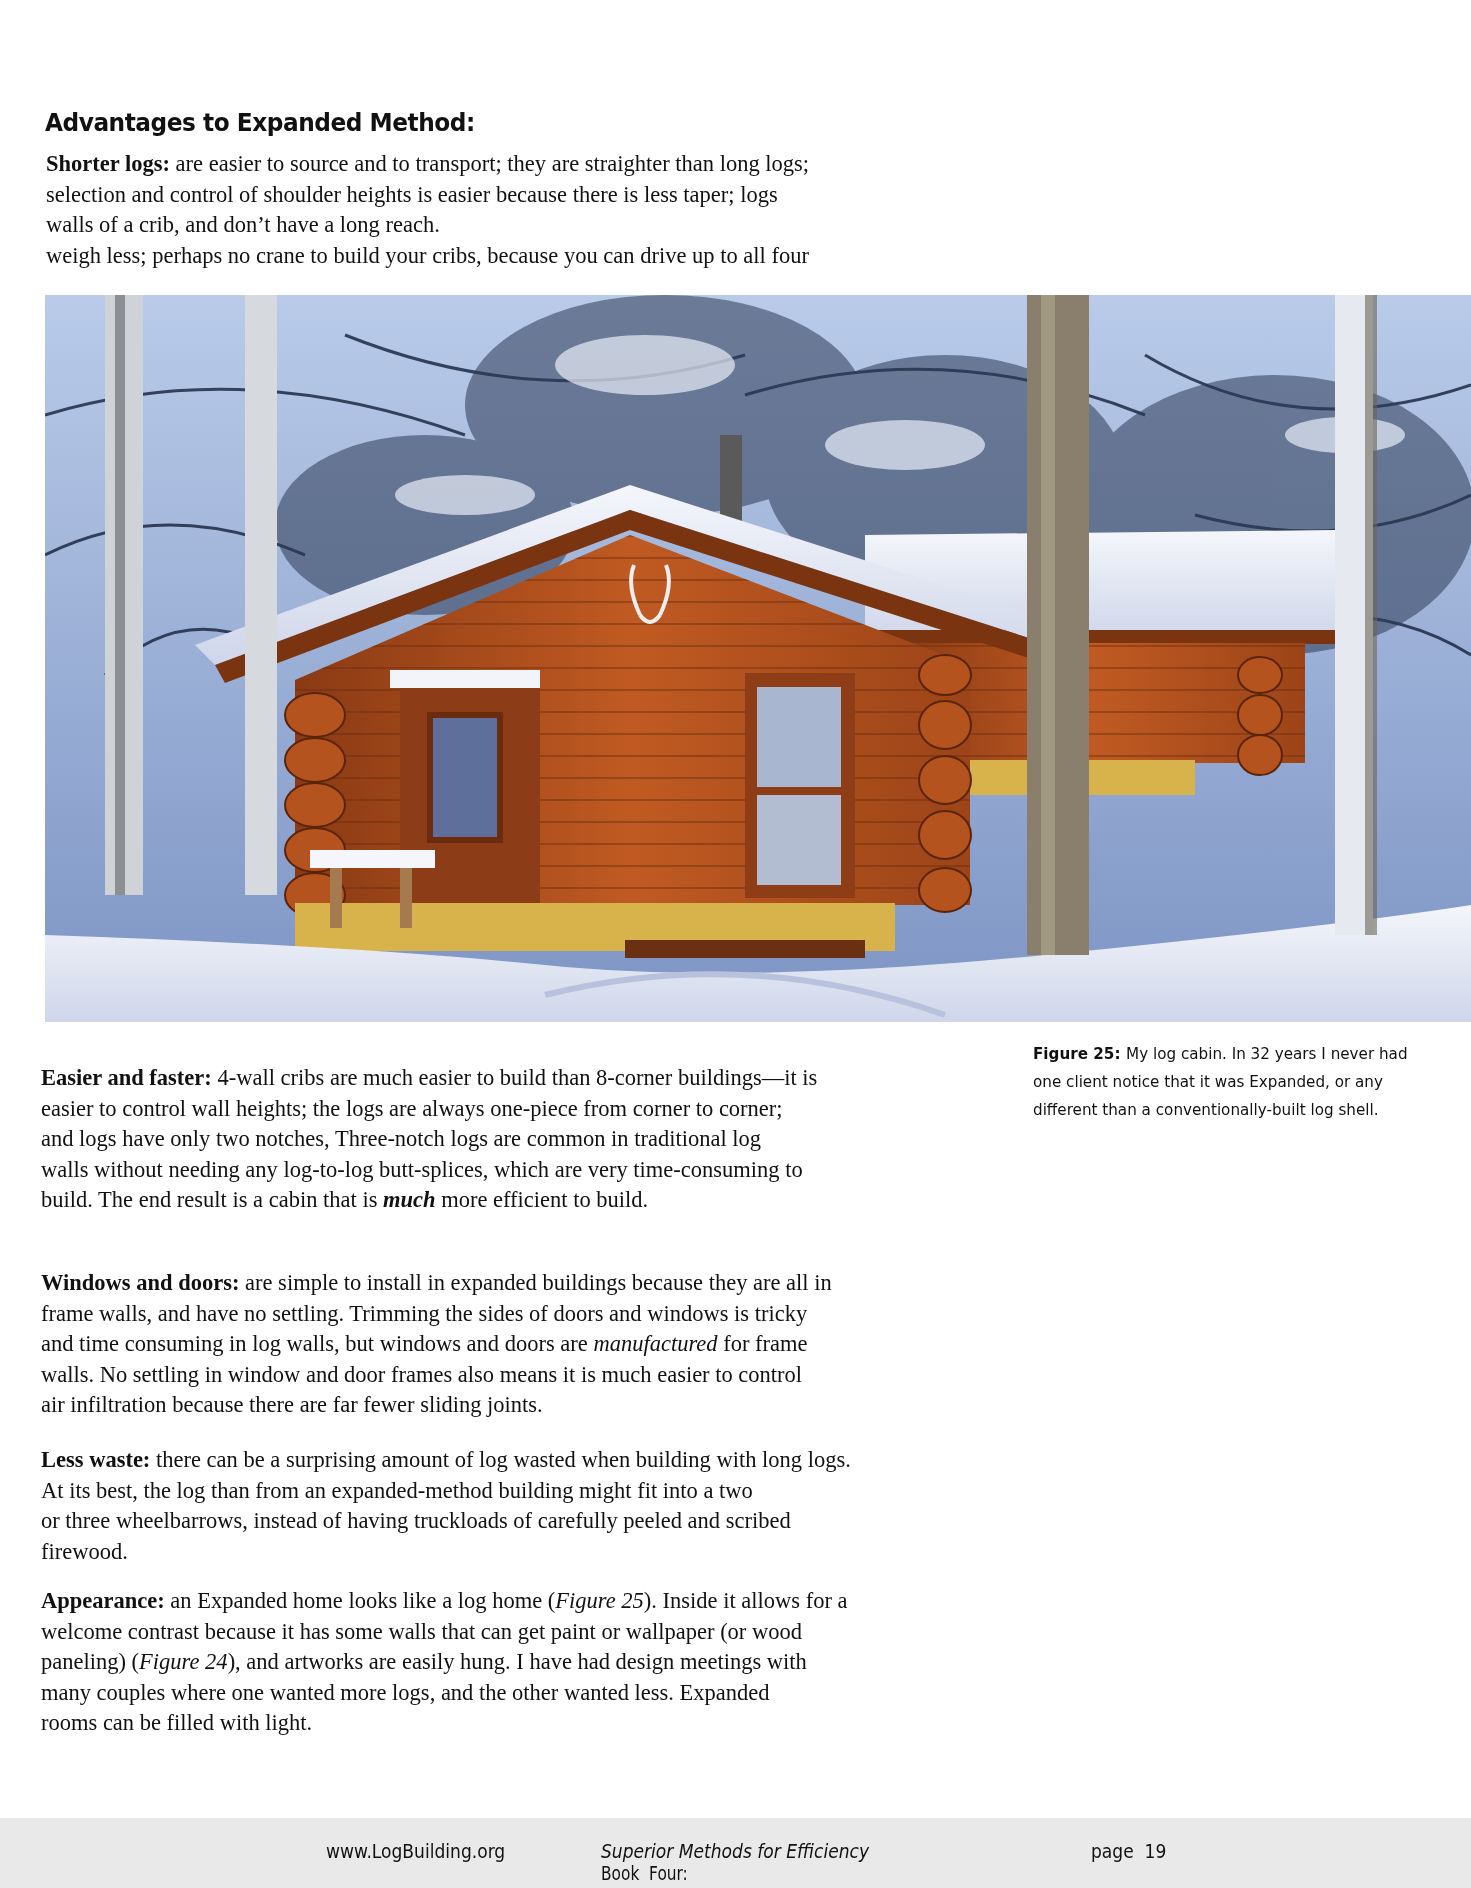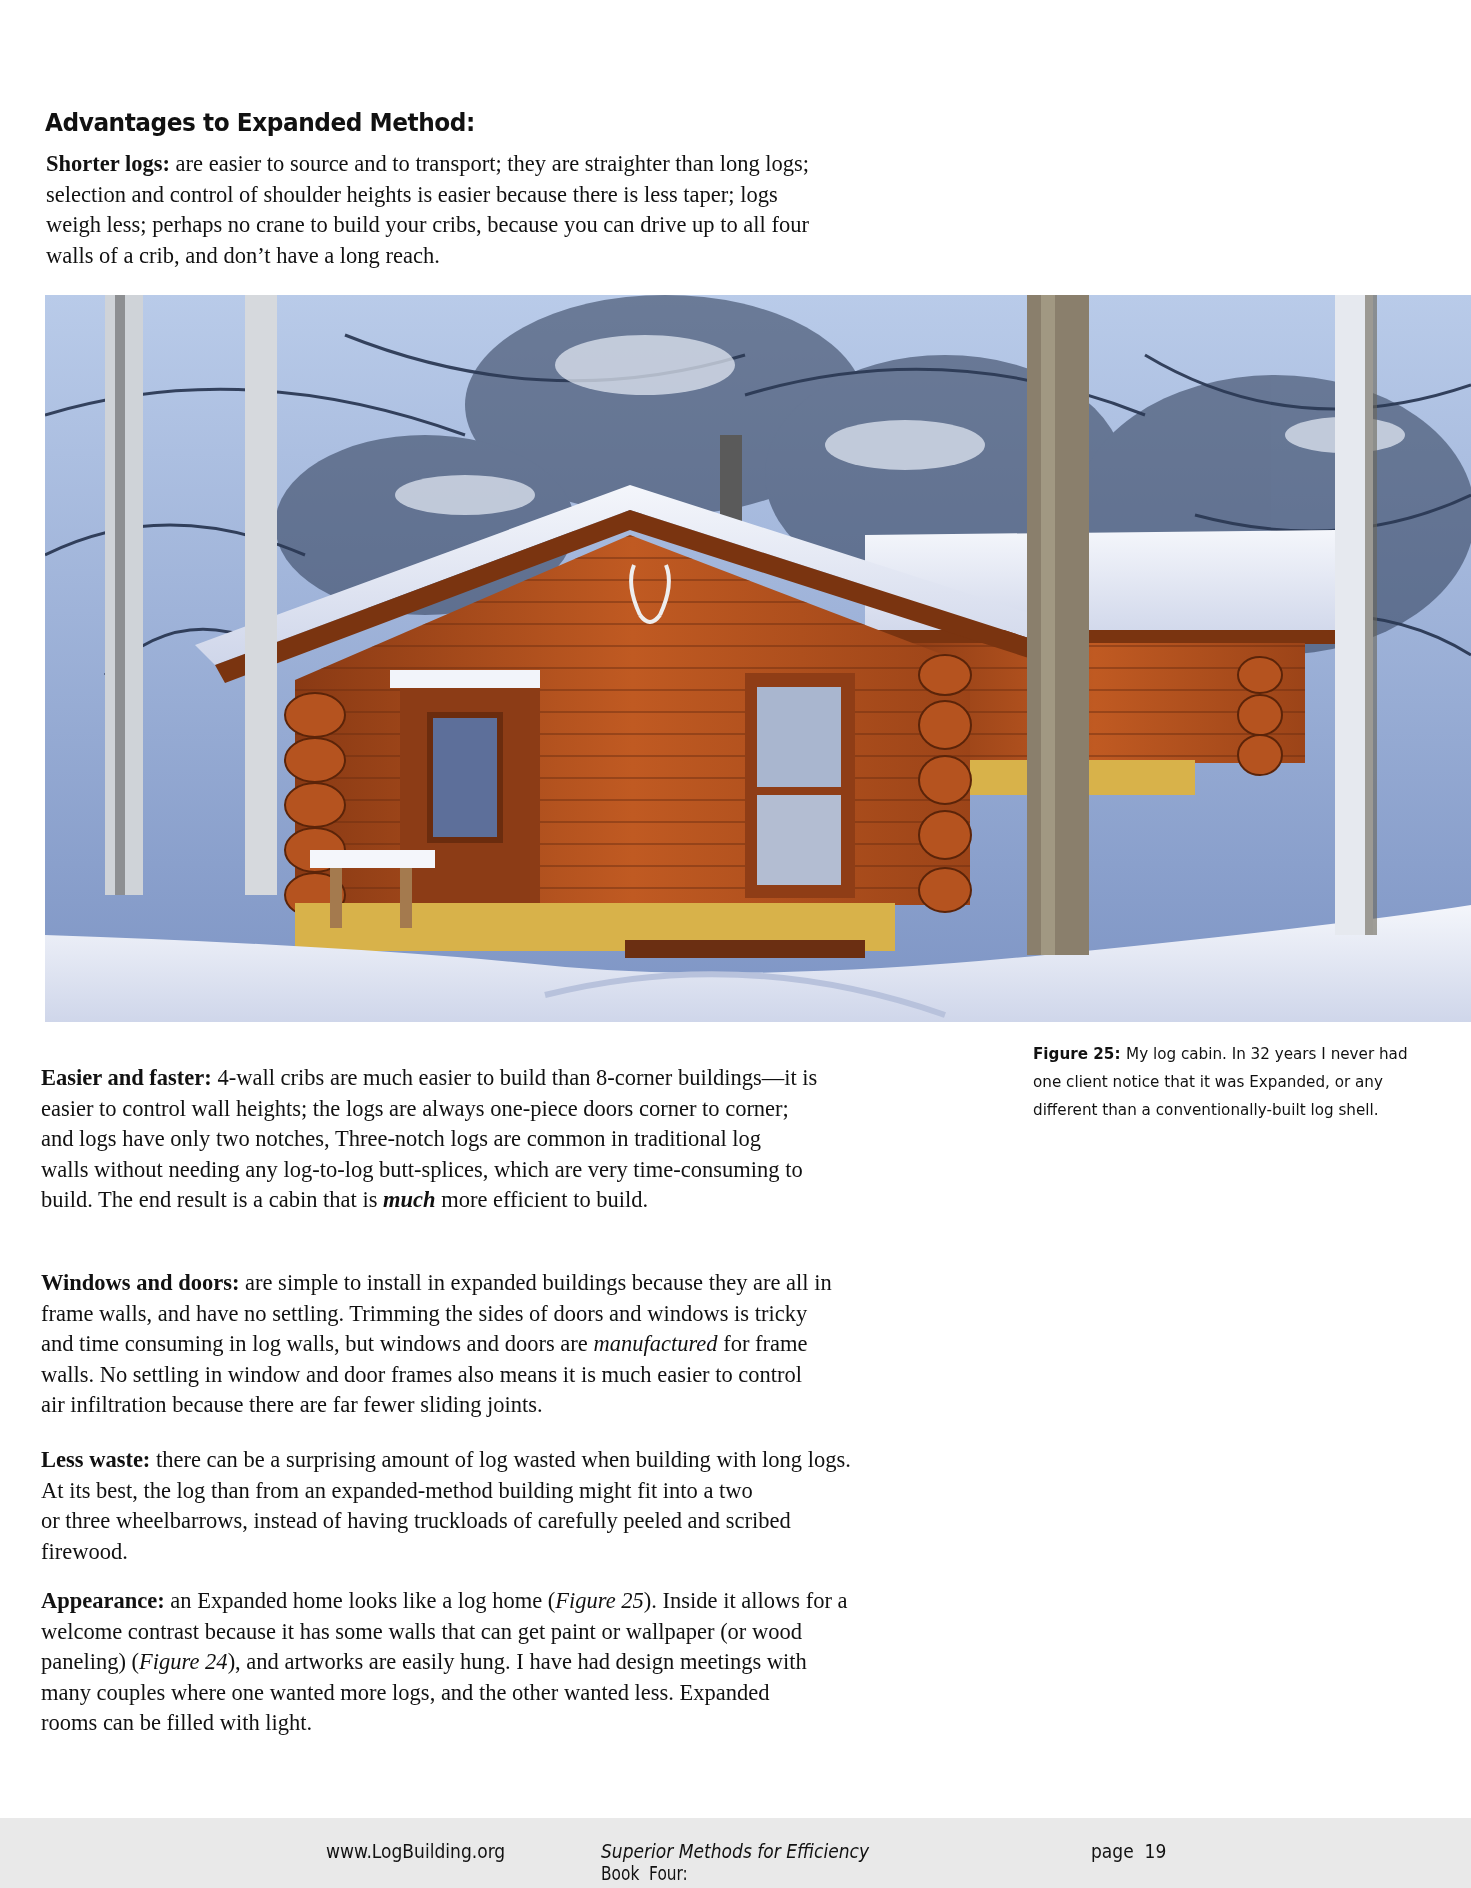--- a/index.html
+++ b/index.html
@@ -55,22 +55,22 @@
   .footer .f-page { left: 1091px; }
 </style>
 </head>
 <body>
 
 <h1 class="heading">Advantages to Expanded Method:</h1>
 
 <p class="para" id="p-shorter">
   <span class="line"><span class="term">Shorter logs:</span><span> are easier to source and to transport; they are straighter than long logs;</span></span>
   <span class="line">selection and control of shoulder heights is easier because there is less taper; logs</span>
+  <span class="line">walls of a crib, and don’t have a long reach.</span>
   <span class="line">weigh less; perhaps no crane to build your cribs, because you can drive up to all four</span>
-  <span class="line">walls of a crib, and don’t have a long reach.</span>
 </p>
 
 <div class="photo" title="Log cabin in winter snow surrounded by trees">
   <svg viewBox="0 0 1426 727" preserveAspectRatio="none">
     <defs>
       <linearGradient id="sky" x1="0" y1="0" x2="0" y2="1">
         <stop offset="0" stop-color="#b9cbe9"></stop>
         <stop offset="1" stop-color="#7d94c4"></stop>
       </linearGradient>
       <linearGradient id="wood" x1="0" y1="0" x2="1" y2="0">
@@ -177,21 +177,21 @@
     <rect x="996" y="0" width="14" height="660" fill="#b1a891" opacity="0.6"></rect>
   </svg>
 </div>
 
 <div class="caption">
   <span class="cap-label">Figure 25:</span><span>My log cabin. In 32 years I never had one client notice that it was Expanded, or any different than a conventionally-built log shell.</span>
 </div>
 
 <p class="para" id="p-easier">
   <span class="line"><span class="term">Easier and faster:</span><span> 4-wall cribs are much easier to build than 8-corner buildings—it is</span></span>
-  <span class="line">easier to control wall heights; the logs are always one-piece doors corner to corner;</span>
+  <span class="line">easier to control wall heights; the logs are always one-piece from corner to corner;</span>
   <span class="line">and logs have only two notches, Three-notch logs are common in traditional log</span>
   <span class="line">walls without needing any log-to-log butt-splices, which are very time-consuming to</span>
   <span class="line"><span>build. The end result is a cabin that is </span><i><b>much</b></i><span> more efficient to build.</span></span>
 </p>
 
 <p class="para" id="p-windows">
   <span class="line"><span class="term">Windows and doors:</span><span> are simple to install in expanded buildings because they are all in</span></span>
   <span class="line">frame walls, and have no settling. Trimming the sides of doors and windows is tricky</span>
   <span class="line"><span>and time consuming in log walls, but windows and doors are </span><i>manufactured</i><span> for frame</span></span>
   <span class="line">walls. No settling in window and door frames also means it is much easier to control</span>

